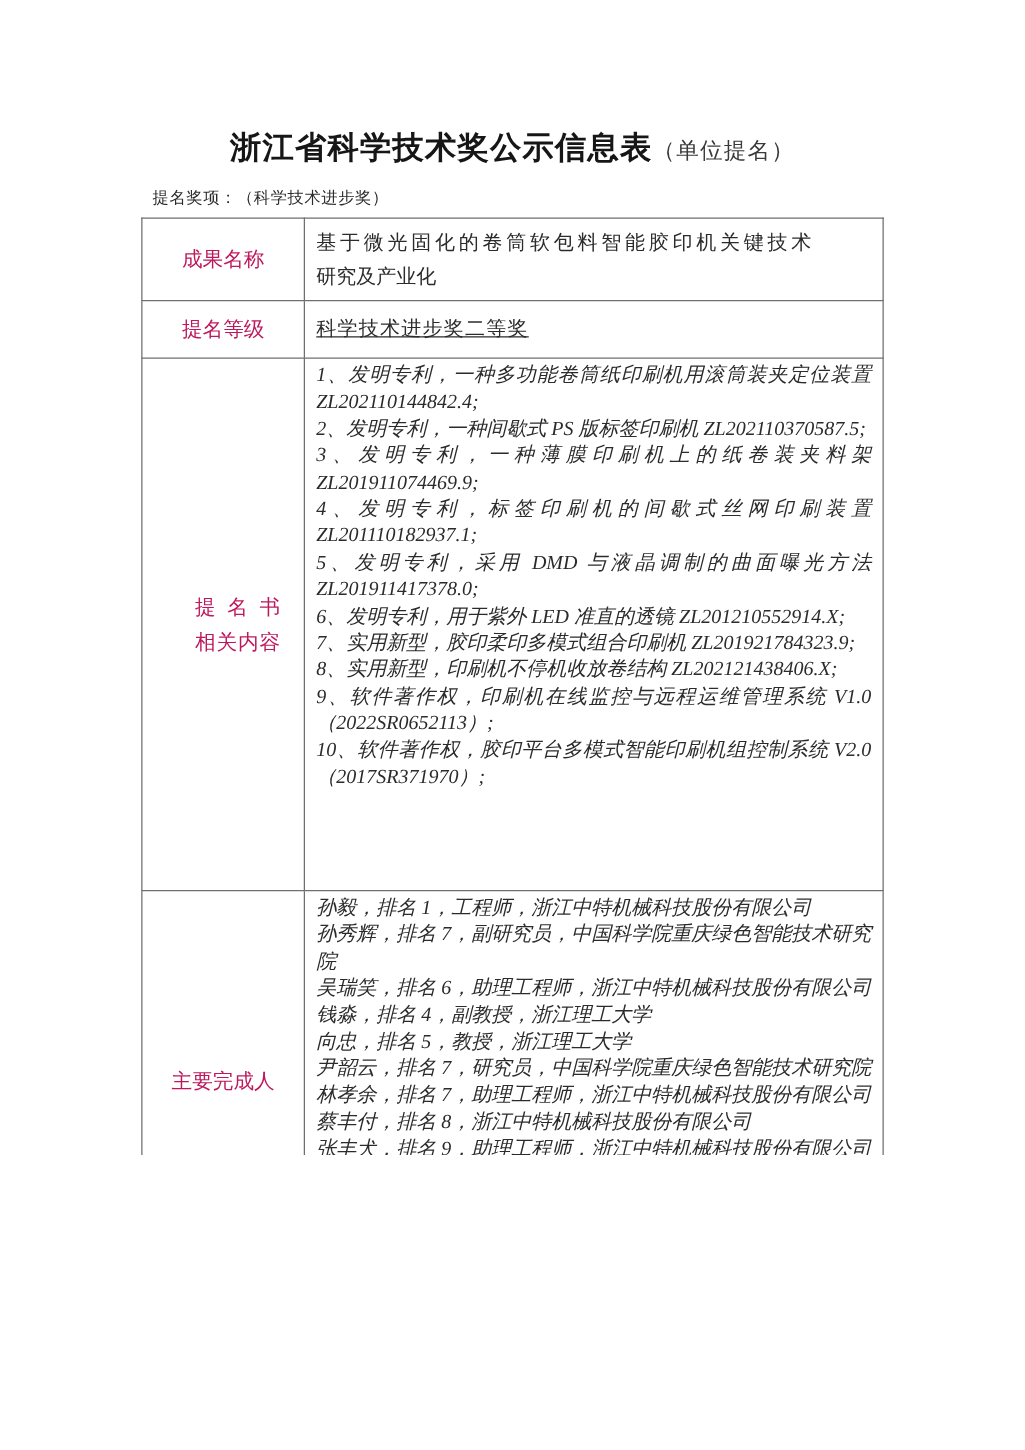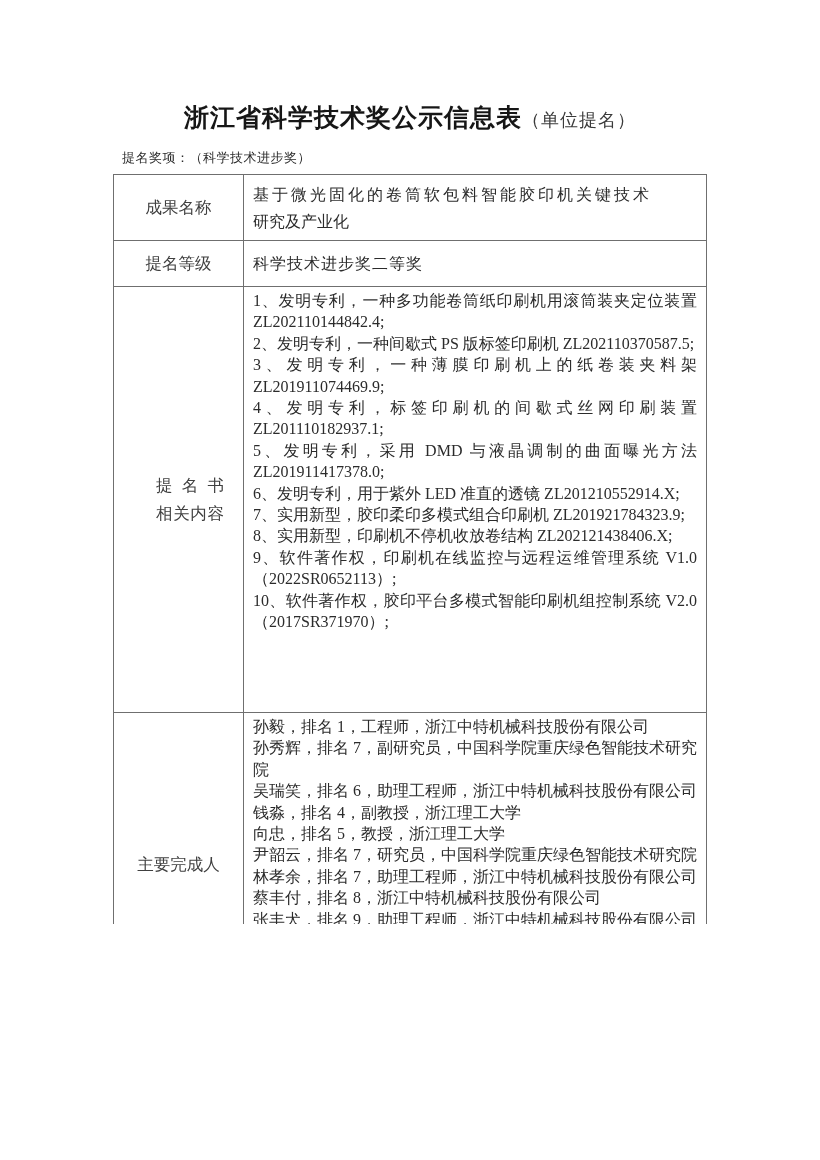--- a/index.html
+++ b/index.html
@@ -37,39 +37,39 @@
     width: 593px; border-collapse: collapse; table-layout: fixed;
   }
   .info-table td {
     border: 1px solid #6f6f6f;
     vertical-align: middle;
   }
   col.c-label { width: 130px; }
   col.c-content { width: 463px; }
 
   td.label-cell {
-    text-align: center; font-size: 16.5px; color: #404040;
+    text-align: center; font-size: 16.5px; color: #be185d;
     padding: 0 6px;
   }
   .label-stack { display: inline-block; margin-left: 23px; }
   .label-stack .label-line {
     display: block; width: 68px; line-height: 28px;
     text-align: justify; text-align-last: justify;
   }
 
   td.content-cell {
     padding: 2px 9px; font-size: 16px; line-height: 21.4px; color: #2b2b2b;
     vertical-align: middle;
   }
   .center-cell { text-align: left; }
   .result-line1 { letter-spacing: 3px; line-height: 27px; }
   .result-line2 { line-height: 27px; }
-  .grade-value { letter-spacing: 1px; }
+  .grade-value { letter-spacing: 1px; text-decoration: underline; }
 
-  td.list-cell { vertical-align: top; padding-top: 3px; padding-bottom: 2px; }
+  td.list-cell { vertical-align: top; padding-top: 3px; padding-bottom: 2px; font-style: italic; }
   .list-cell p {
     margin: 0; text-align: justify; text-justify: inter-character;
     word-break: break-word;
   }
 </style>
 </head>
 <body>
 
 <div class="page">
 

